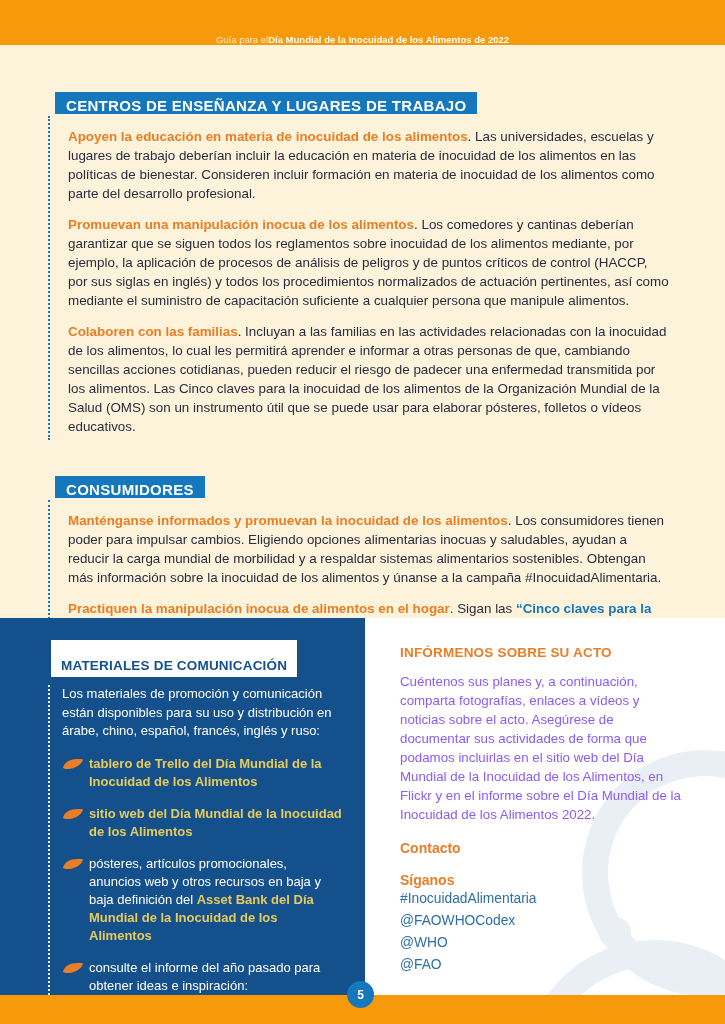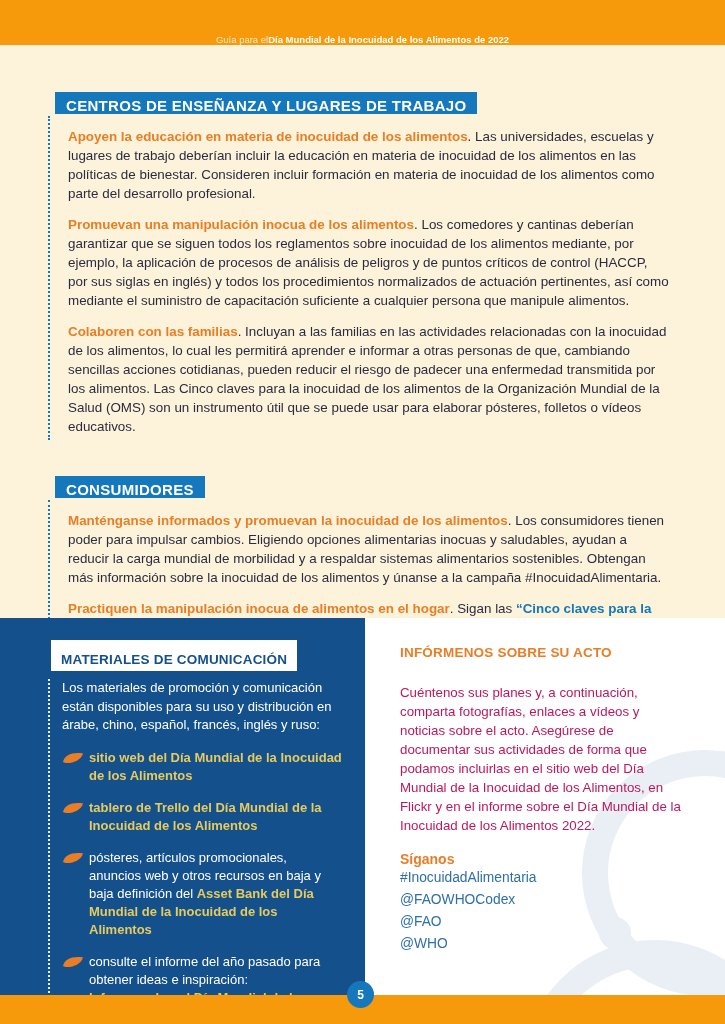--- a/index.html
+++ b/index.html
@@ -59,41 +59,41 @@
   
   .panel-left {
     position: absolute; top: 618px; left: 0; width: 365px; height: 377px;
     background: #14508C;
     padding: 22px 20px 0 55px;
   }
   .panel-badge {
     display: inline-block; margin-left: -4px;
     background: #ffffff; color: #14508C;
     font-size: 13.5px; font-weight: bold; letter-spacing: 0.2px;
-    padding: 12px 10px 4px 10px;
+    padding: 18px 10px 4px 10px;
   }
   .panel-rule-wrap {
     margin-left: -7px; margin-top: 8px;
     border-left: 2px dotted rgba(255,255,255,0.9);
     padding-left: 12px;
   }
   .panel-intro { color: #ffffff; font-size: 13px; line-height: 18.5px; max-width: 272px; }
   .bullet-list { list-style: none; margin-top: 14px; }
   .bullet { display: flex; margin-bottom: 14px; max-width: 280px; }
   .leaf { flex: 0 0 22px; margin-top: 1px; }
   .bullet-text { font-size: 13px; line-height: 18px; margin-left: 5px; }
   .bullet-text .plain { color: #ffffff; }
   .bullet-text .link { color: #E6CB5F; font-weight: bold; }
   .panel-right {
     position: absolute; top: 618px; left: 365px; width: 360px; height: 455px;
     background: #ffffff;
     padding: 27px 42px 16px 35px;
   }
   .inform-heading { color: #E97E26; font-size: 13.5px; font-weight: bold; letter-spacing: 0.2px; }
-  .inform-body { margin-top: 23px; color: #be185d; font-size: 13.3px; line-height: 19px; position: relative; z-index: 1; }
+  .inform-body { margin-top: 12px; color: #8b5cf6; font-size: 13.3px; line-height: 19px; position: relative; z-index: 1; }
   .sub-heading { margin-top: 16px; color: #E97E26; font-size: 14px; font-weight: bold; position: relative; z-index: 1; }
   .contact-line { color: #2F6FA7; font-size: 13.8px; line-height: 21px; position: relative; z-index: 1; }
   .handle-line { color: #2F6FA7; font-size: 13.8px; line-height: 22px; position: relative; z-index: 1; }
   .watermark { position: absolute; right: 0; bottom: 0; z-index: 0; }
 </style>
 </head>
 <body>
 
 <div class="page">
 
@@ -123,27 +123,27 @@
 
   <div class="panel-left">
     <div class="panel-badge">MATERIALES DE COMUNICACIÓN</div>
     <div class="panel-rule-wrap">
       <p class="panel-intro">Los materiales de promoción y comunicación están disponibles para su uso y distribución en árabe, chino, español, francés, inglés y ruso:</p>
       <ul class="bullet-list">
         <li class="bullet">
           <span class="leaf"><svg width="22" height="13" viewBox="0 0 24 14">
                 <path d="M1 12 C 3 4, 11 1, 23 2.5 C 21 9, 13 13.5, 4 13 Z" fill="#E97E26"></path>
               </svg></span>
-          <span class="bullet-text"><span class="plain"></span><span class="link">sitio web del Día Mundial de la Inocuidad de los Alimentos</span></span>
+          <span class="bullet-text"><span class="plain"></span><span class="link">tablero de Trello del Día Mundial de la Inocuidad de los Alimentos</span></span>
         </li>
         <li class="bullet">
           <span class="leaf"><svg width="22" height="13" viewBox="0 0 24 14">
                 <path d="M1 12 C 3 4, 11 1, 23 2.5 C 21 9, 13 13.5, 4 13 Z" fill="#E97E26"></path>
               </svg></span>
-          <span class="bullet-text"><span class="plain"></span><span class="link">tablero de Trello del Día Mundial de la Inocuidad de los Alimentos</span></span>
+          <span class="bullet-text"><span class="plain"></span><span class="link">sitio web del Día Mundial de la Inocuidad de los Alimentos</span></span>
         </li>
         <li class="bullet">
           <span class="leaf"><svg width="22" height="13" viewBox="0 0 24 14">
                 <path d="M1 12 C 3 4, 11 1, 23 2.5 C 21 9, 13 13.5, 4 13 Z" fill="#E97E26"></path>
               </svg></span>
           <span class="bullet-text"><span class="plain">pósteres, artículos promocionales, anuncios web y otros recursos en baja y baja definición del </span><span class="link">Asset Bank del Día Mundial de la Inocuidad de los Alimentos</span></span>
         </li>
         <li class="bullet">
           <span class="leaf"><svg width="22" height="13" viewBox="0 0 24 14">
                 <path d="M1 12 C 3 4, 11 1, 23 2.5 C 21 9, 13 13.5, 4 13 Z" fill="#E97E26"></path>
@@ -161,24 +161,25 @@
         <circle cx="250" cy="330" r="120"></circle>
       </g>
       <g fill="#E9EFF5">
         <circle cx="210" cy="190" r="16"></circle>
         <circle cx="258" cy="212" r="14"></circle>
         <circle cx="300" cy="250" r="15"></circle>
       </g>
     </svg>
     <div class="inform-heading">INFÓRMENOS SOBRE SU ACTO</div>
     <p class="inform-body">Cuéntenos sus planes y, a continuación, comparta fotografías, enlaces a vídeos y noticias sobre el acto. Asegúrese de documentar sus actividades de forma que podamos incluirlas en el sitio web del Día Mundial de la Inocuidad de los Alimentos, en Flickr y en el informe sobre el Día Mundial de la Inocuidad de los Alimentos 2022.</p>
+    <div class="sub-heading">Contacto</div>
     <div class="sub-heading">Síganos</div>
     <div class="handle-line">#InocuidadAlimentaria</div>
     <div class="handle-line">@FAOWHOCodex</div>
+    <div class="handle-line">@WHO</div>
     <div class="handle-line">@FAO</div>
-    <div class="handle-line">@WHO</div>
   </div>
 
   <div class="footer-bar">
     <div class="page-num">5</div>
   </div>
 
 </div>
 
 </body></html>

